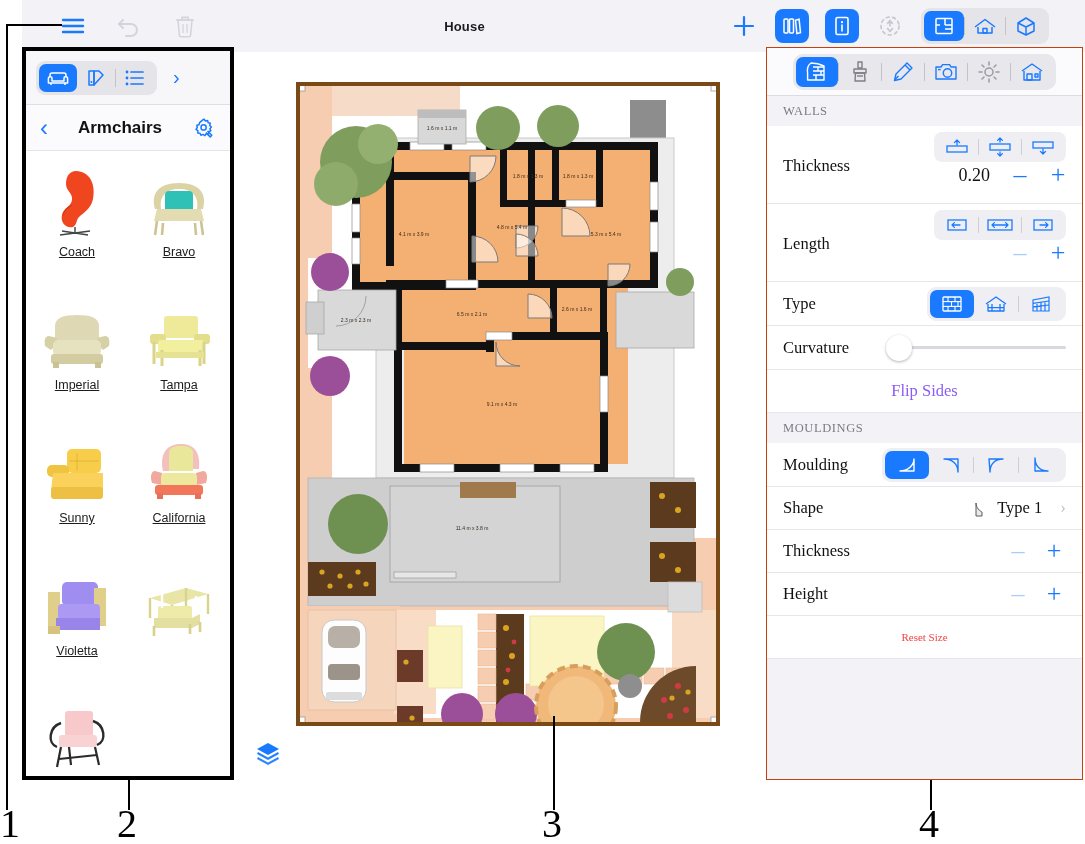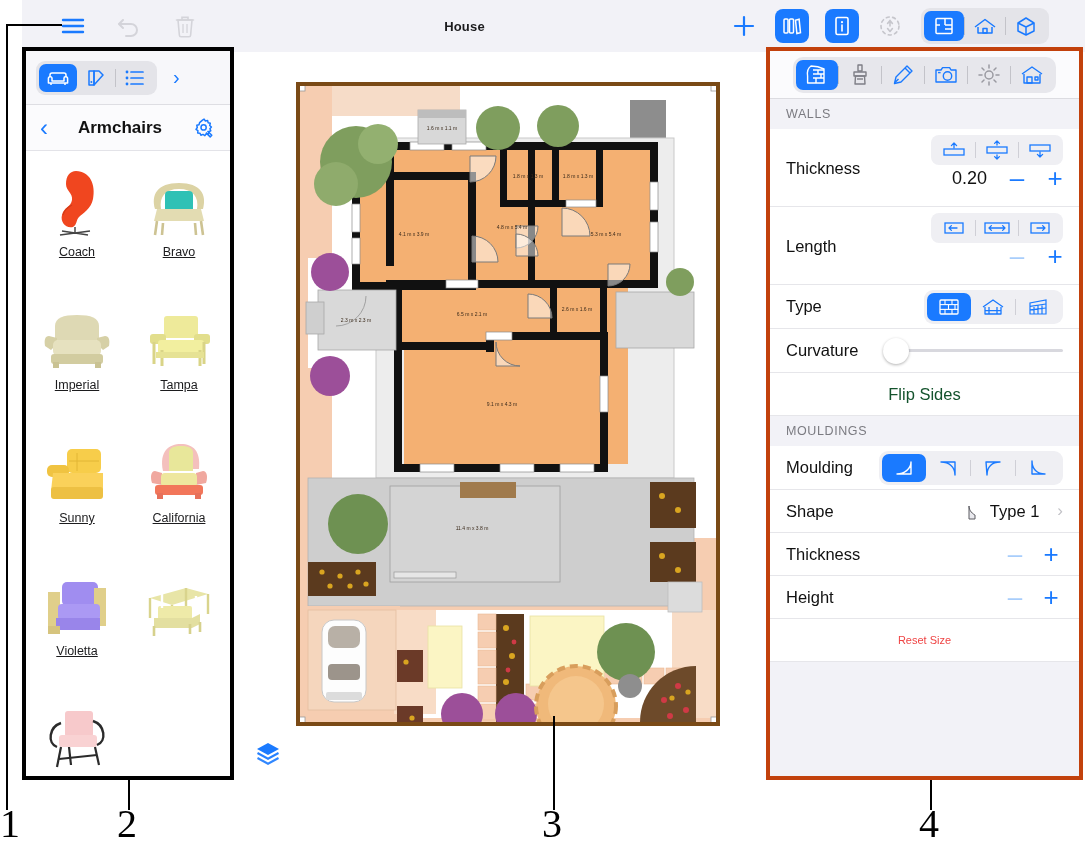--- a/index.html
+++ b/index.html
@@ -66,21 +66,21 @@
     background: #ffffff; }
   .plan {
     position: absolute; left: 58px; top: 30px; width: 424px; height: 644px;
     border: 4px solid #7a4a16; background: #f6cdb1; overflow: hidden;
   }
   .layers-btn { position: absolute; left: 16px; top: 688px; width: 28px; height: 28px; }
 
   
   .right-panel {
     position: absolute; left: 766px; top: 47px; width: 317px; height: 733px;
-    border: 4px solid #c2410c; background: #f2f2f7; overflow: hidden;
+    border: 1px solid #c2410c; background: #f2f2f7; overflow: hidden; font-family: Liberation Serif, serif;
   }
   .rp-toolbar { height: 48px; background: #fbfbfd; display: flex; align-items: center;
     justify-content: center; border-bottom: 1px solid #dcdce1; }
   .rp-seg { display: inline-flex; align-items: center; background: #e7e7ec;
     border-radius: 10px; padding: 3px; }
   .rp-seg .seg-item { width: 42px; height: 30px; }
 
   .section-head { height: 30px; background: #f2f2f7; display: flex; align-items: center;
     padding: 0 16px; font-size: 12.5px; color: #7b7b81; letter-spacing: .6px; }
 
@@ -114,21 +114,21 @@
   .type-item.active { background: #1a7aff; }
 
   .slider { position: relative; width: 180px; height: 22px; margin-left: auto;
     display: flex; align-items: center; }
   .slider-track { position: absolute; left: 0; right: 0; height: 3px;
     background: #d8d8de; border-radius: 2px; }
   .slider-knob { position: absolute; left: 0; width: 26px; height: 26px;
     border-radius: 50%; background: #fff; box-shadow: 0 1px 3px rgba(0,0,0,.3); }
 
   .row-center { justify-content: center; }
-  .ctr-text { font-size: 16.5px; color: #14532d; }
+  .ctr-text { font-size: 16.5px; color: #8b5cf6; }
   .ctr-link { font-size: 11px; color: #ef4444; }
 
   .shape-val { font-size: 16.5px; color: #111; }
   .chev { color: #c2c2c7; font-size: 17px; margin-left: 6px; }
 
   
   .ann-num { position: absolute; font-family: "Liberation Serif", serif;
     font-size: 40px; color: #000; }
   .ann-line { position: absolute; background: #000; }
 

